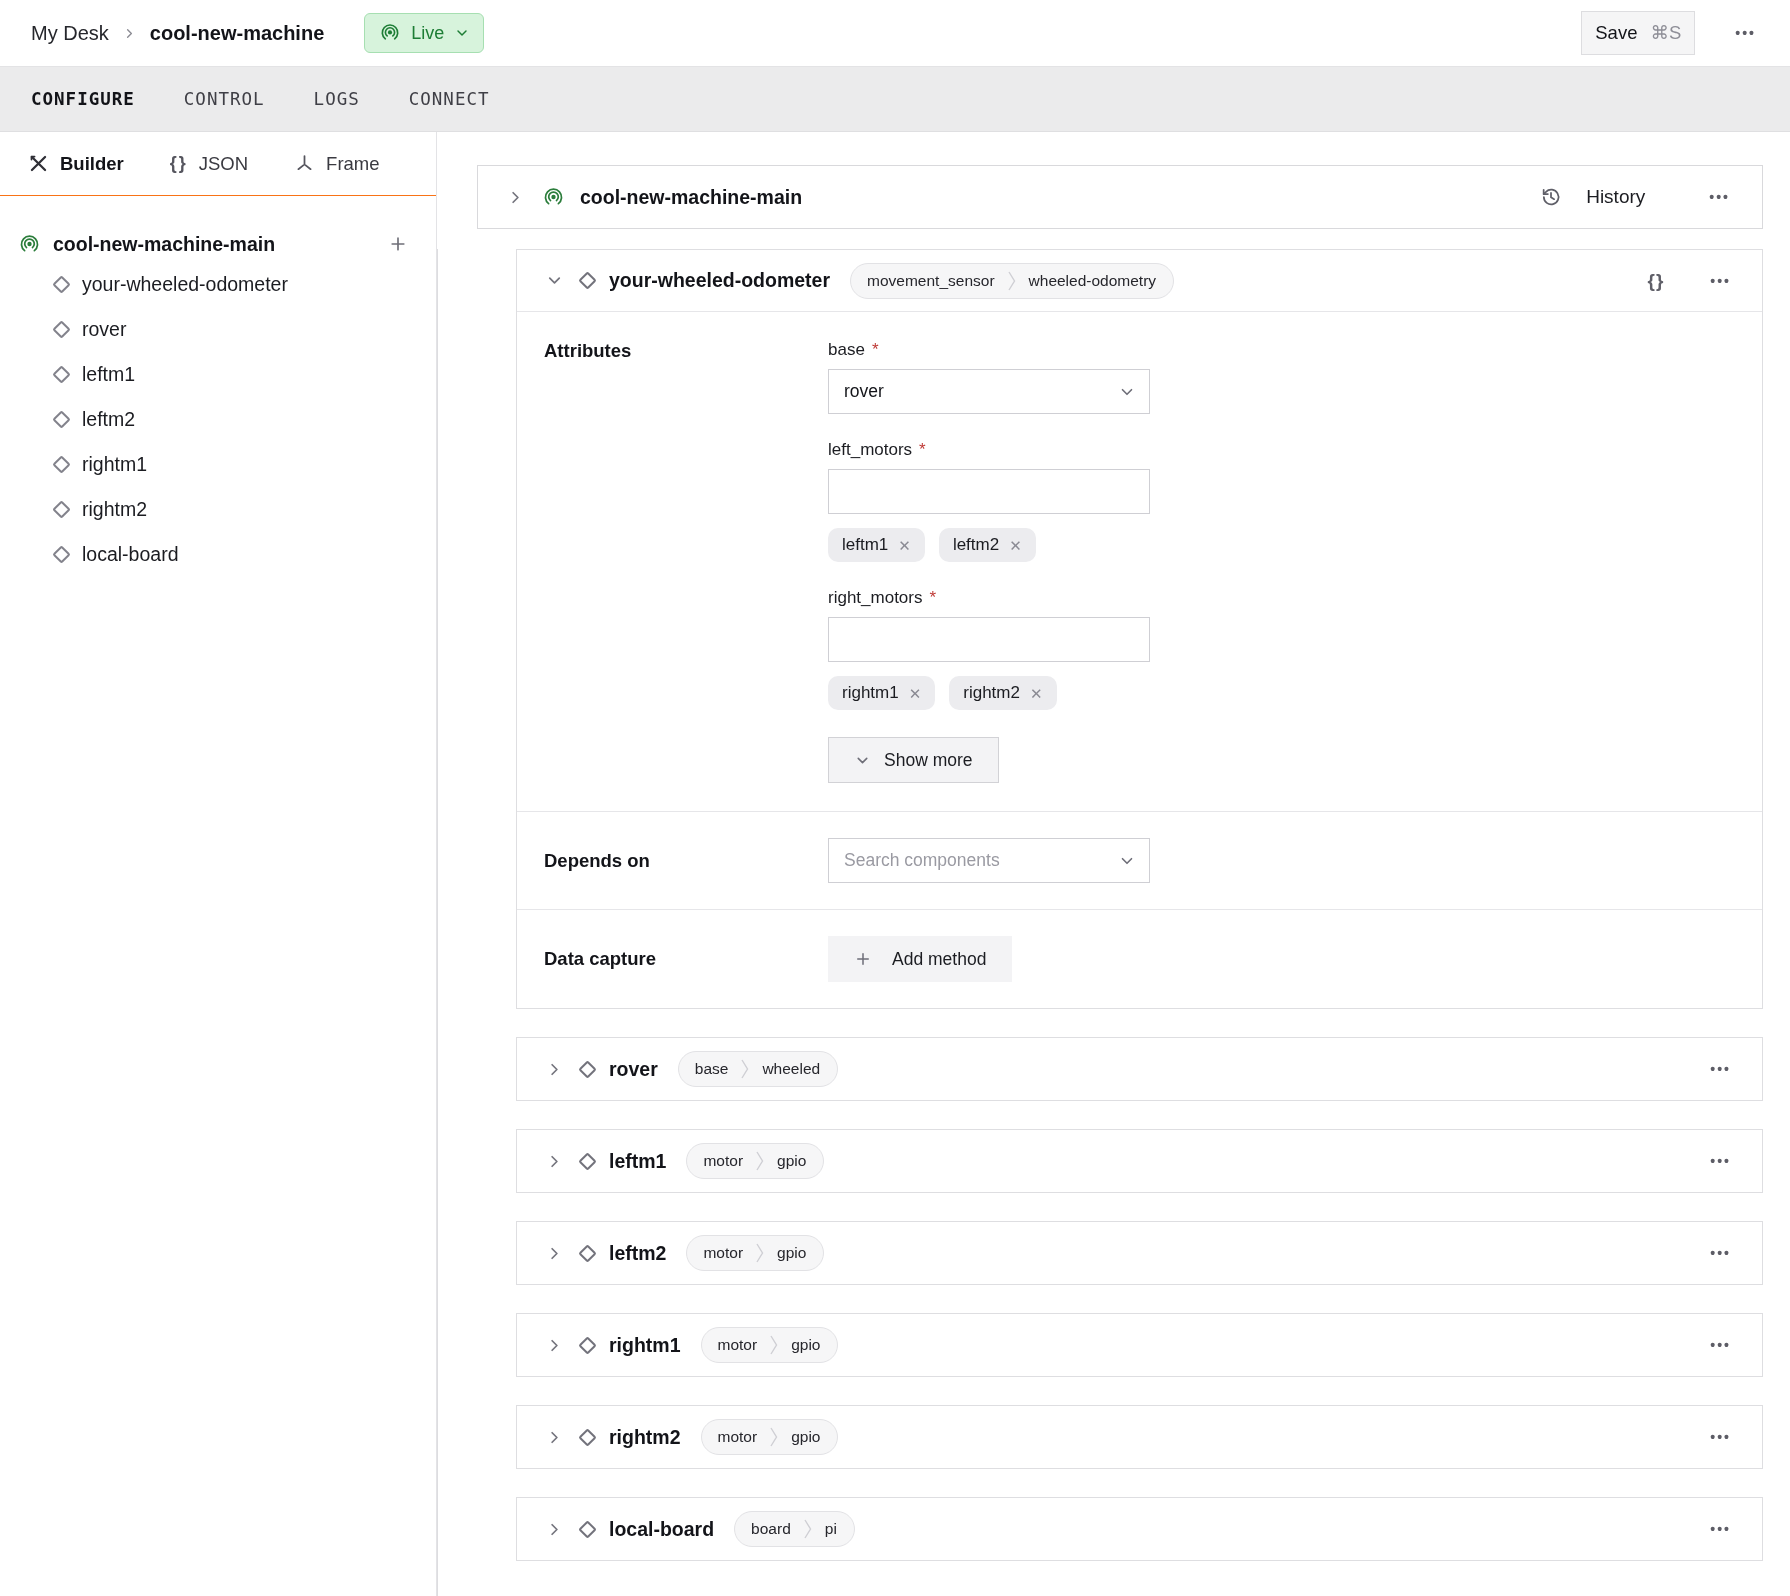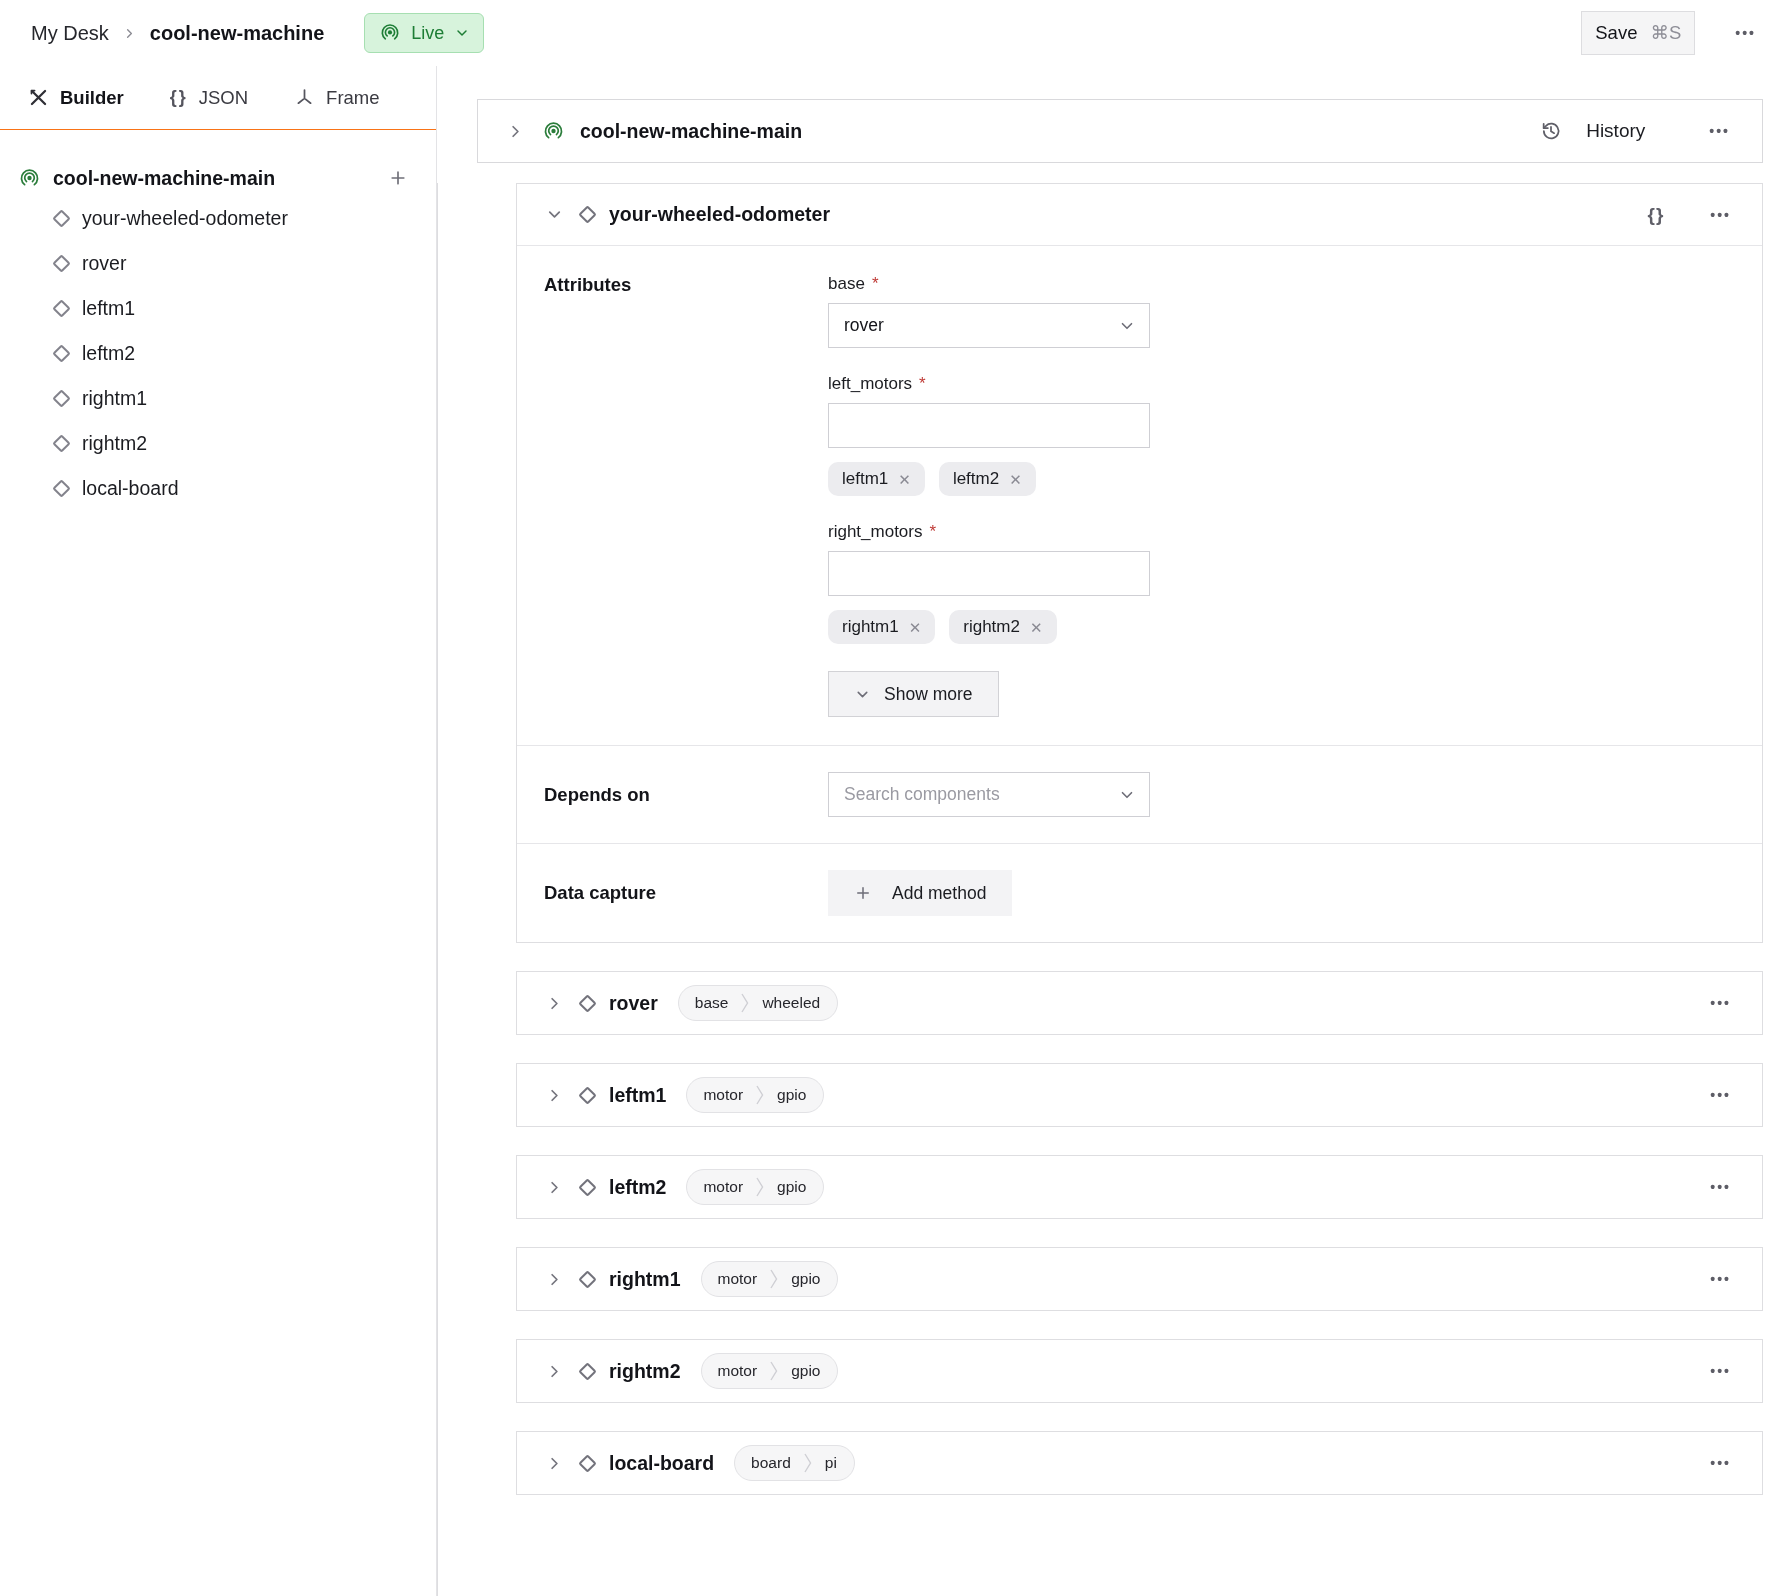--- a/index.html
+++ b/index.html
@@ -156,20 +156,26 @@
     </div>
     <div class="top-actions">
       <button class="save-btn">
         <span>Save</span>
         <span class="kbd">⌘S</span>
       </button>
       <button class="dots-btn"><span>•••</span></button>
     </div>
   </header>
 
+  <nav class="tabbar">
+    <button class="tab active">CONFIGURE</button>
+    <button class="tab">CONTROL</button>
+    <button class="tab">LOGS</button>
+    <button class="tab">CONNECT</button>
+  </nav>
 
   <div class="content">
 
     <aside class="sidebar">
       <div class="modes">
         <button class="mode active">
           <span class="ic">
               <svg width="21" height="21">
                 <use href="#i-tools"></use>
               </svg>
@@ -267,20 +273,29 @@
 
         <section class="card odometer">
           <div class="card-head">
             <button class="chev-btn">
                 <svg width="19" height="19">
                   <use href="#i-chev-down"></use>
                 </svg>
               </button>
             <span class="diamond card-d"></span>
             <span class="card-title">your-wheeled-odometer</span>
+            <span class="type-pill">
+              <span>movement_sensor</span>
+              <span class="pill-sep">
+                  <svg width="8" height="20">
+                    <use href="#i-pill-sep"></use>
+                  </svg>
+                </span>
+              <span>wheeled-odometry</span>
+            </span>
             <span class="spacer"></span>
             <button class="braces-btn">{}</button>
             <span style="width:10px"></span>
             <button class="dots-btn"><span>•••</span></button>
           </div>
 
           <div class="sect">
             <h3 class="sect-h">Attributes</h3>
             <div class="fields">
               <div class="flabel">

